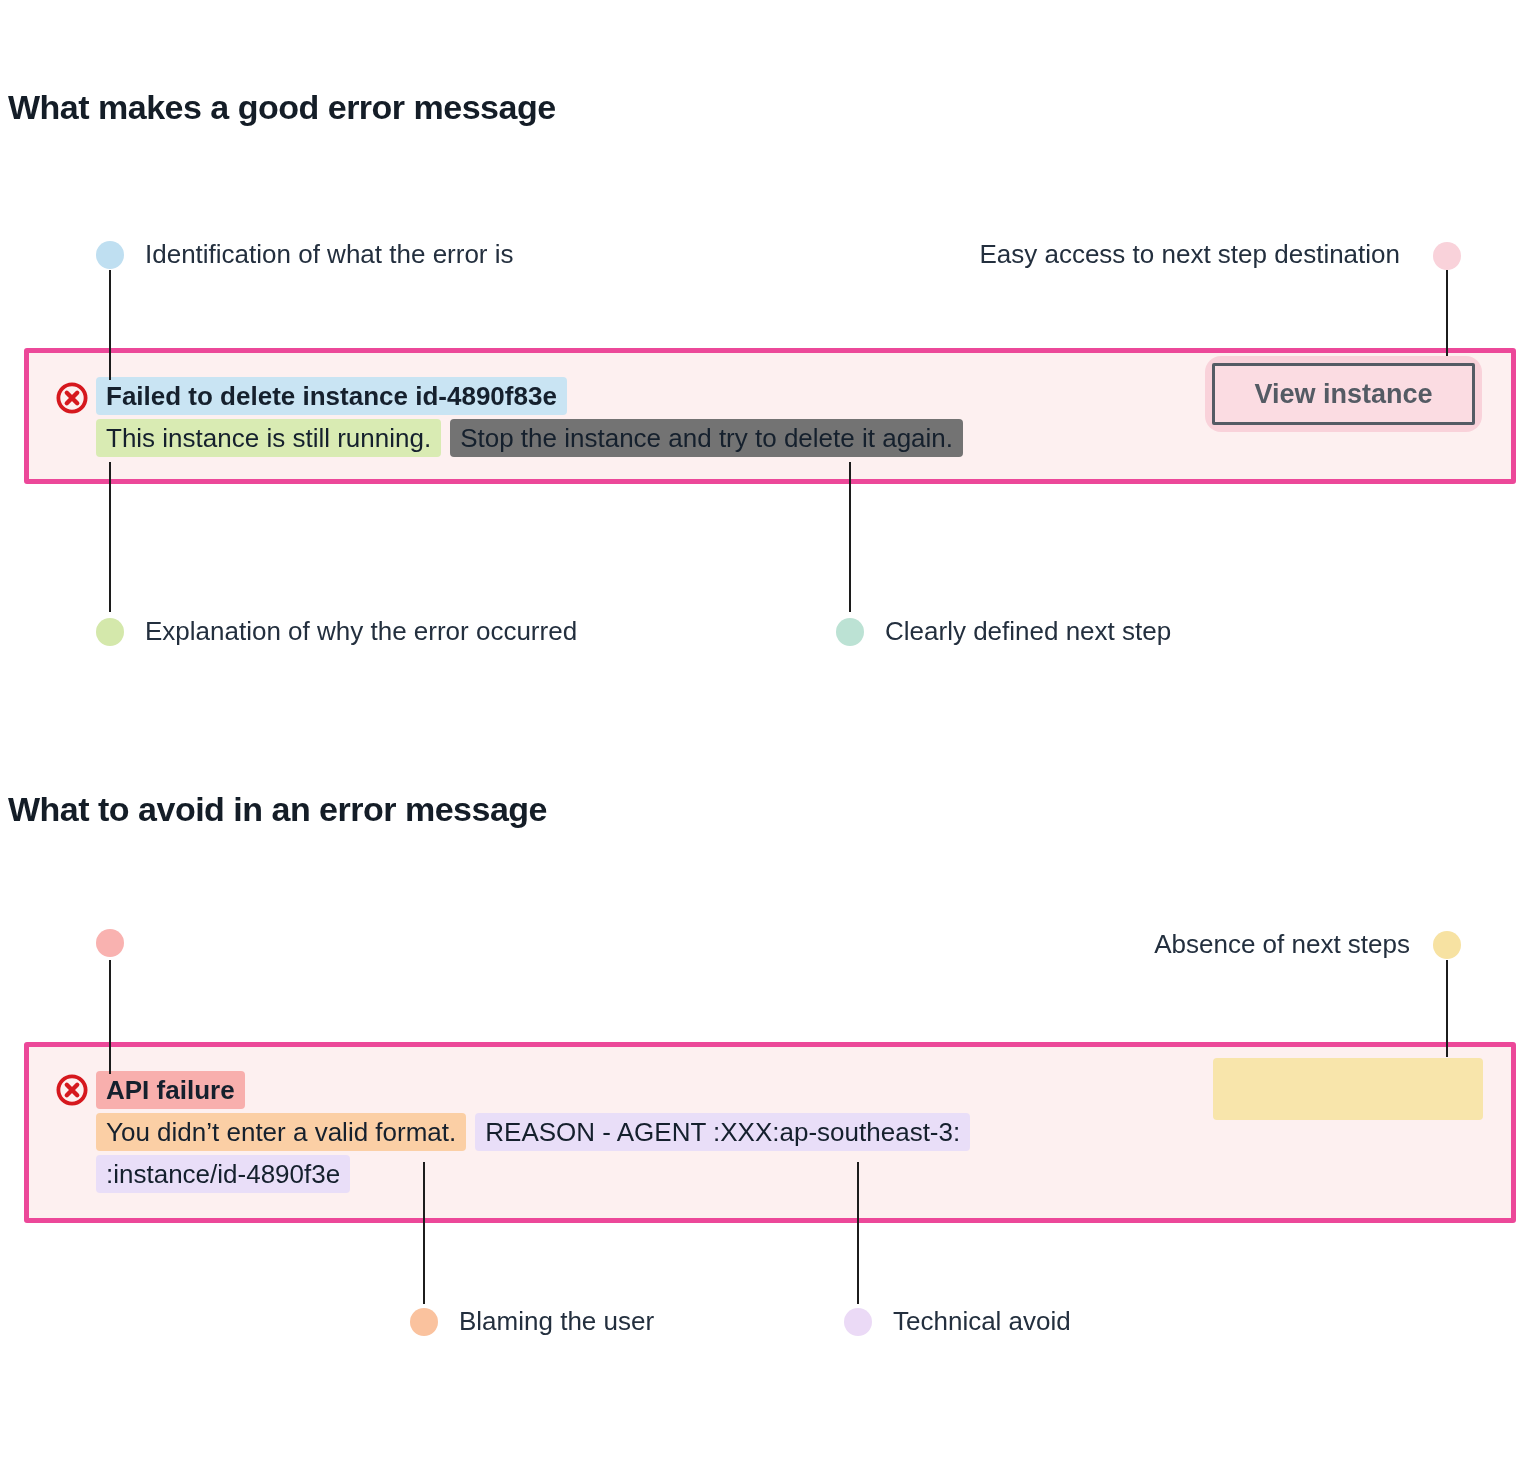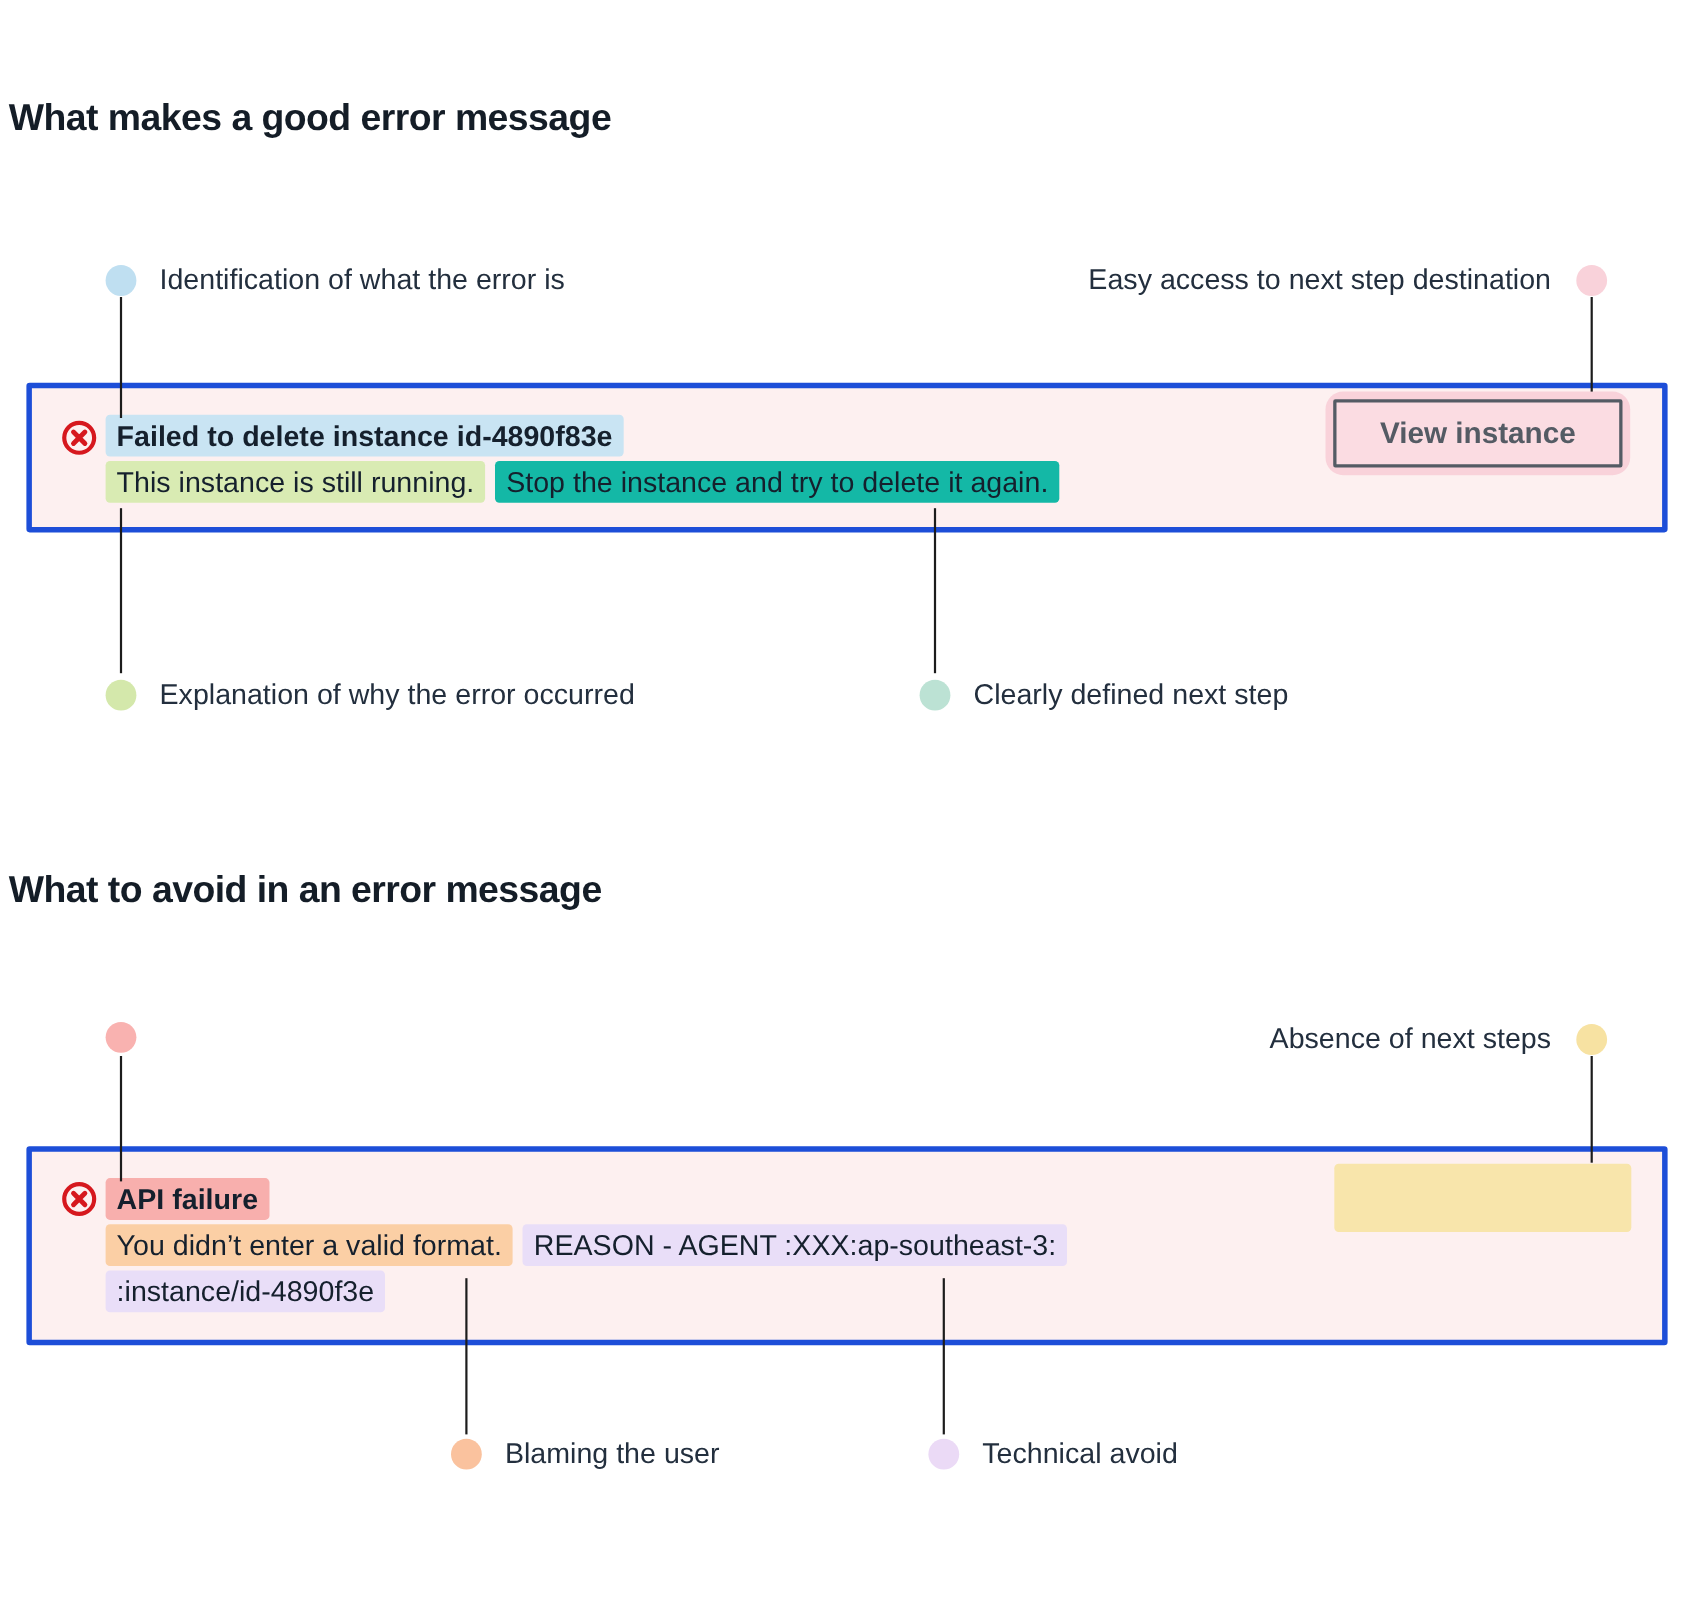--- a/index.html
+++ b/index.html
@@ -37,21 +37,21 @@
   .vline{
     position:absolute;
     width:2px;
     background:#1c1c1c;
   }
   .alert{
     position:absolute;
     left:24px;
     width:1492px;
     box-sizing:border-box;
-    border:5px solid #1d4ed8;
+    border:5px solid #ec4899;
     border-radius:3px;
     background:#fdf0f0;
   }
   .err-icon{position:absolute;width:34px;height:34px;}
   .hl{
     display:inline-block;
     padding:4px 10px;
     border-radius:4px;
     font-size:26px;
     line-height:30px;
@@ -90,36 +90,36 @@
 <body>
 
 <div class="canvas">
 
   <h1 class="heading" style="left:8px;top:88px;">What makes a good error message</h1>
 
   <div class="callout" style="left:96px;top:239px;">
     <span class="dot" style="background-color: rgb(191, 223, 241);"></span>
     <span>Identification of what the error is</span>
   </div>
-  <div class="callout" style="right:79px;top:239px;gap:23px;">
+  <div class="callout" style="right:79px;top:239px;gap:33px;align-items:flex-end;">
     <span>Easy access to next step destination</span>
     <span class="dot" style="background-color: rgb(249, 210, 218);"></span>
   </div>
 
   <div class="alert" style="top:348px;height:136px;">
     <span class="err-icon" style="left:26px;top:28px;">
       <svg width="34" height="34" viewBox="0 0 34 34">
         <circle cx="17" cy="17" r="13.6" fill="none" stroke="#d6181e" stroke-width="3.8"></circle>
         <path d="M11.8 11.8 L22.2 22.2 M22.2 11.8 L11.8 22.2" stroke="#d6181e" stroke-width="4.4" stroke-linecap="round"></path>
       </svg>
     </span>
     <span class="hl hl-bold msg-title" style="left: 67px; top: 24px; background-color: rgb(201, 228, 243);">Failed to delete instance id-4890f83e</span>
     <div class="msg-row" style="left:67px;top:66px;">
       <span class="hl" style="background-color: rgb(217, 235, 179);">This instance is still running.</span>
-      <span class="hl" style="background-color: #14b8a6;">Stop the instance and try to delete it again.</span>
+      <span class="hl" style="background-color: #737373;">Stop the instance and try to delete it again.</span>
     </div>
     <div class="btn-halo" style="left: 1176px; top: 3px; background-color: rgb(249, 210, 218);">
       <button class="view-btn" style="background-color: rgb(251, 220, 226);">View instance</button>
     </div>
   </div>
 
   <div class="vline" style="left:109px;top:270px;height:110px;"></div>
   <div class="vline" style="left:1446px;top:270px;height:86px;"></div>
   <div class="vline" style="left:109px;top:462px;height:150px;"></div>
   <div class="vline" style="left:849px;top:462px;height:150px;"></div>

